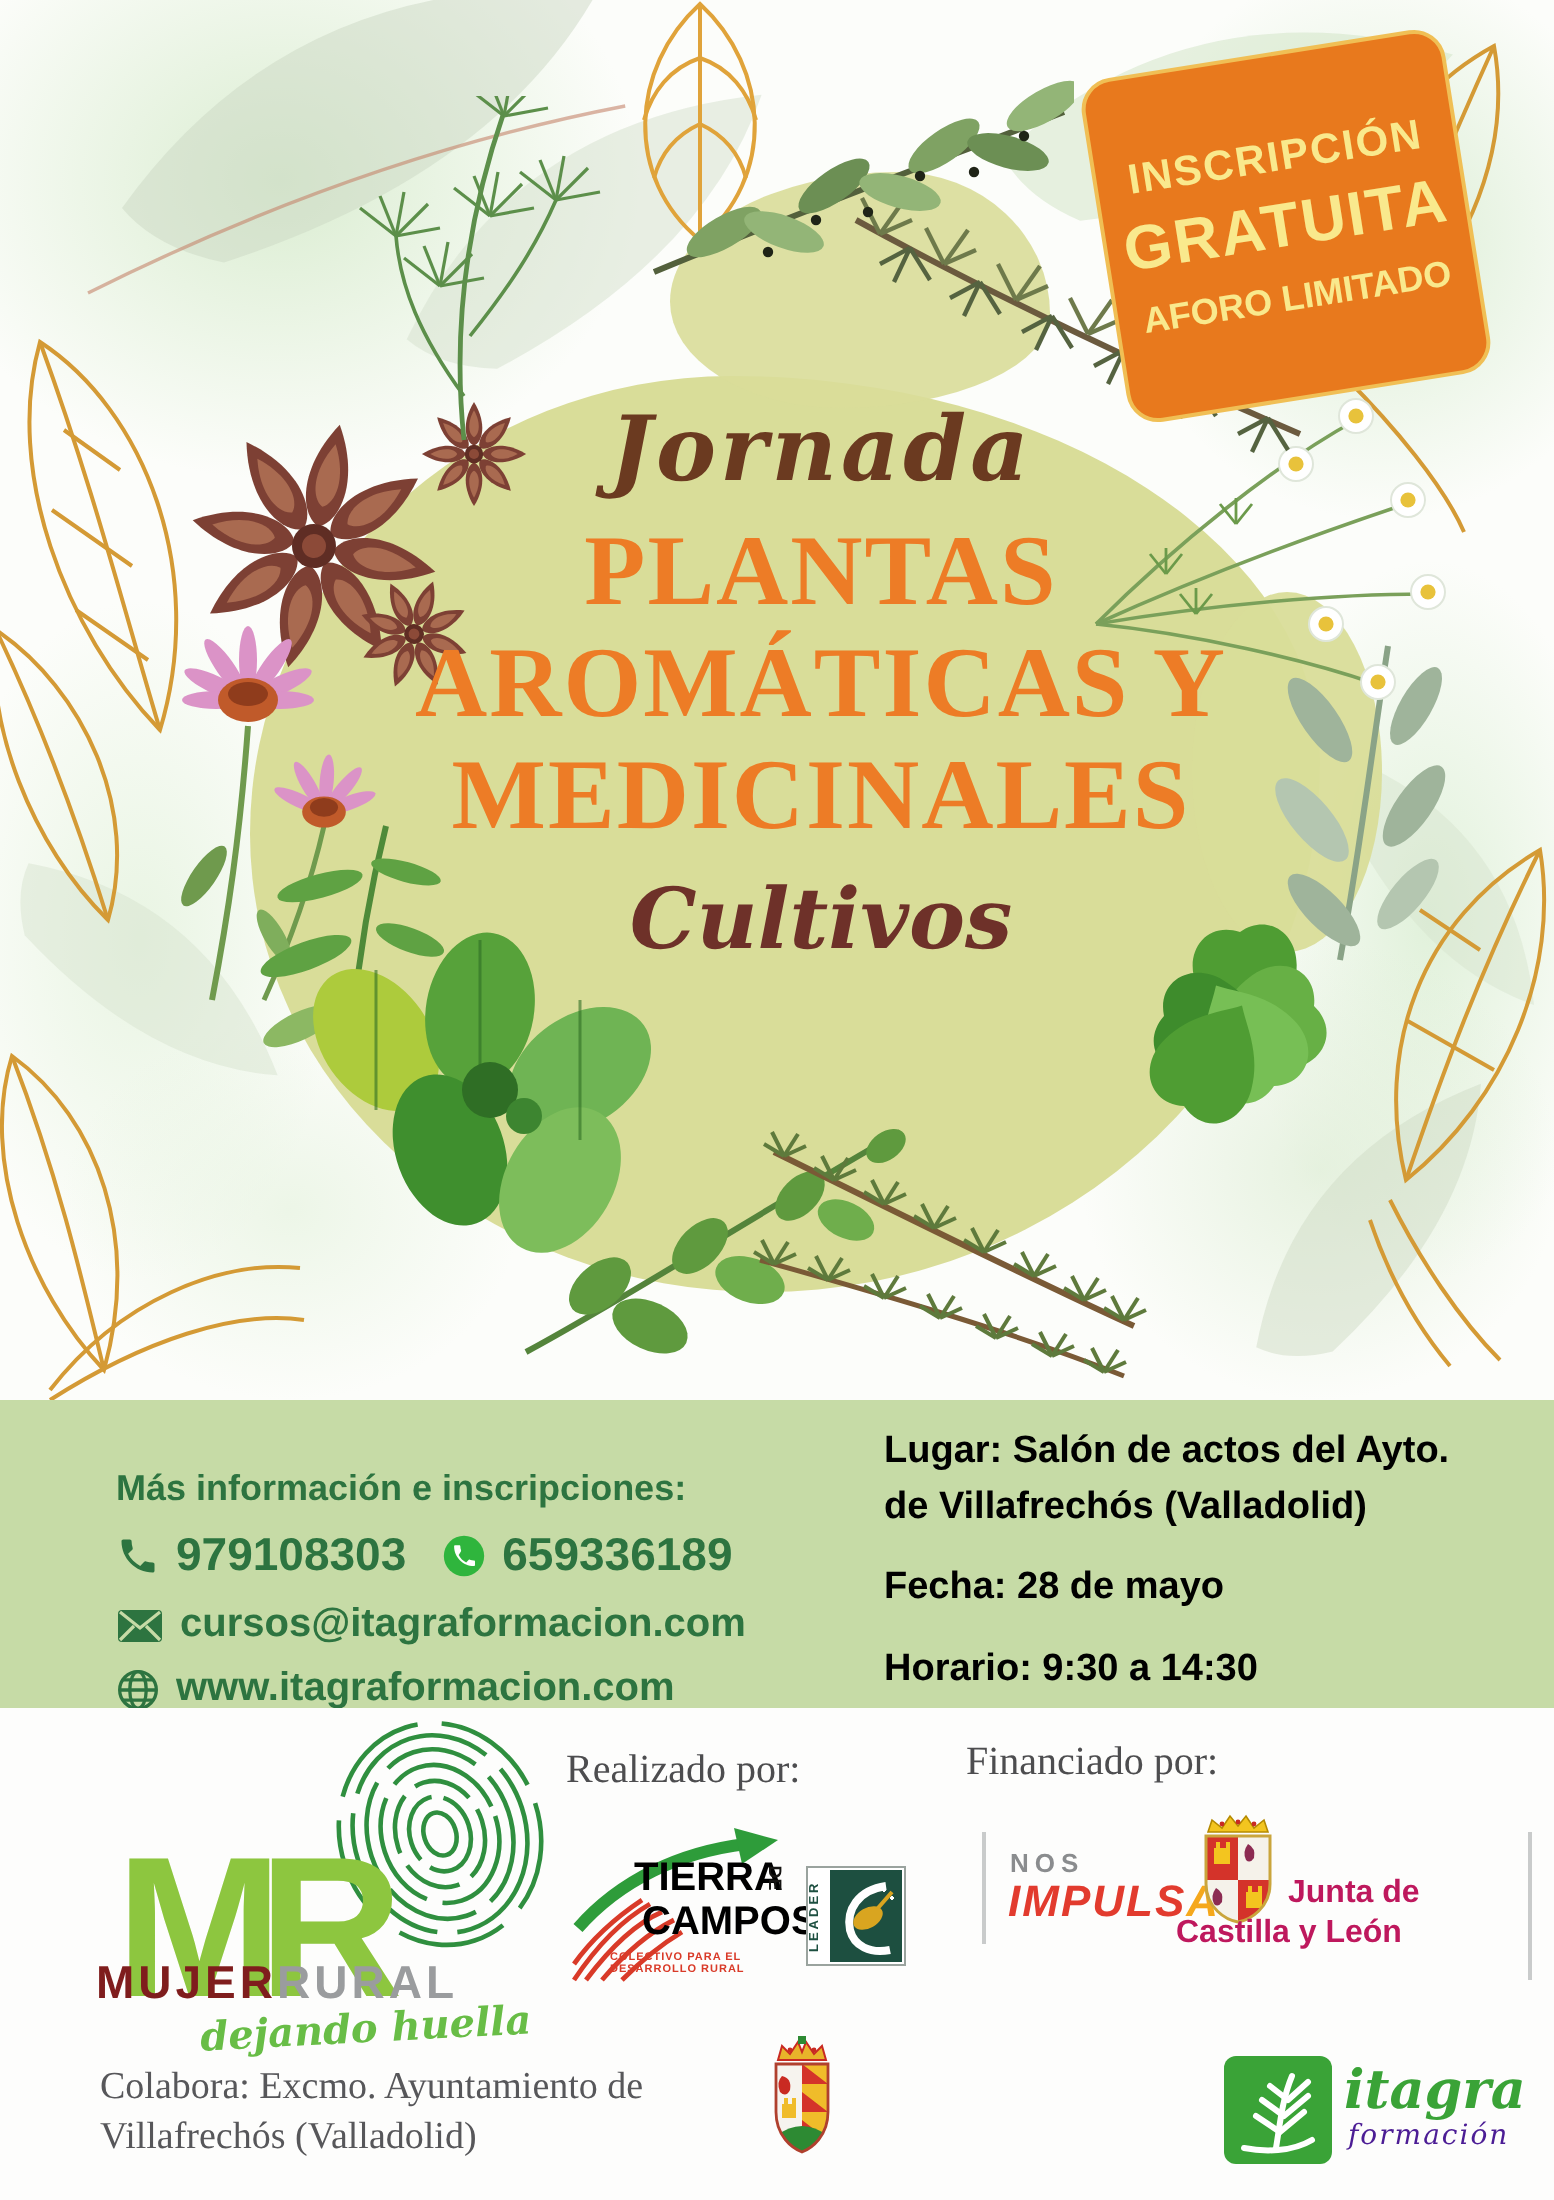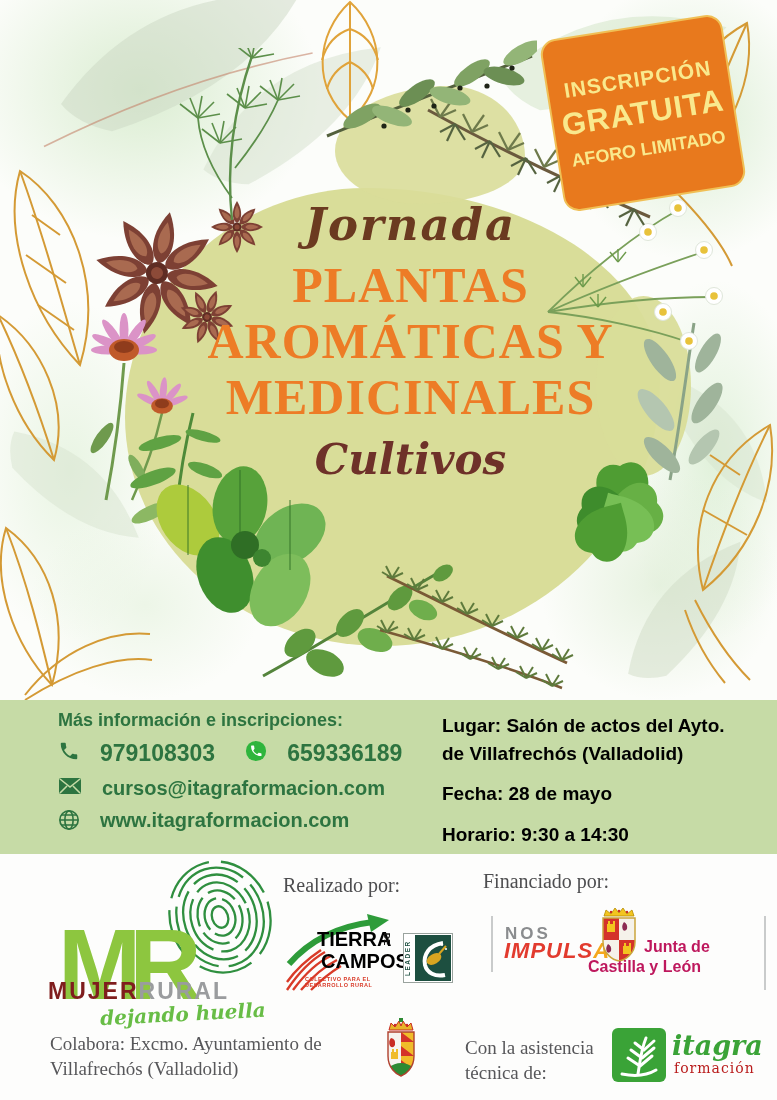--- a/index.html
+++ b/index.html
@@ -23,46 +23,46 @@
          border:2px solid #f0bf55;border-radius:16px;transform:rotate(-9deg);z-index:6;
          display:flex;flex-direction:column;align-items:center;justify-content:center;
          color:#f9e98d;font-weight:800;text-align:center;}
   .badge .b1{font-size:21px;letter-spacing:1px;}
   .badge .b2{font-size:31px;margin-top:4px;letter-spacing:1px;}
   .badge .b3{font-size:18px;margin-top:8px;}
   
   .band{position:absolute;left:0;top:700px;width:777px;height:154px;background:#c6dba6;z-index:5;}
   .band .col-l{position:absolute;left:58px;top:10px;color:#2d7440;}
   .band .col-r{position:absolute;left:442px;top:12px;width:310px;color:#000000;font-weight:bold;font-size:19px;}
-  .c-head{font-weight:bold;font-size:18px;}
-  .c-row{display:flex;gap:20px;font-weight:bold;color:#2d7440;}
+  .c-head{font-weight:bold;font-size:18px;margin-top:24px;}
+  .c-row{display:flex;align-items:center;gap:8px;font-weight:bold;color:#2d7440;}
   .c-phone{font-size:23px;margin-top:9px;}
   .c-mail{font-size:20px;margin-top:10px;}
   .c-web{font-size:20px;margin-top:9px;}
   .evt{margin-bottom:13px;line-height:1.45;}
   
   .footer{position:absolute;left:0;top:854px;width:777px;height:246px;background:#fdfdfc;z-index:5;}
   .flabel{position:absolute;font-family:"Liberation Serif",serif;font-size:20px;color:#4d4d4f;}
   .small-label{position:absolute;font-family:"Liberation Serif",serif;font-size:19px;color:#57575a;line-height:1.3;}
   .mr-letters{position:absolute;left:58px;top:34px;font-size:100px;font-weight:900;
         letter-spacing:-12px;color:#8dc63f;line-height:1;z-index:2;font-family:"Liberation Sans",sans-serif;margin-top:26px;}
   .mr-words{position:absolute;left:48px;top:124px;font-size:23px;font-weight:bold;letter-spacing:2px;z-index:3;}
   .mr-words .w1{color:#7f1d1d;} .mr-words .w2{color:#9a9c9e;}
   .mr-tag{position:absolute;left:100px;top:148px;font-family:"DejaVu Serif",serif;font-style:italic;
         font-weight:bold;font-size:20px;color:#68bd46;transform:rotate(-3deg);z-index:3;}
   .tierra-word{font-family:"Liberation Sans",sans-serif;font-weight:900;color:#000000;line-height:.92;}
   .vbar{position:absolute;width:2px;background:#c9cbcb;}
-  .nos{position:absolute;left:505px;top:70px;font-size:17px;letter-spacing:3px;color:#8a8c8e;font-weight:bold;}
+  .nos{position:absolute;left:505px;top:70px;font-size:13px;letter-spacing:3px;color:#8a8c8e;font-weight:bold;}
   .impulsa{position:absolute;left:504px;top:84px;font-size:22px;font-weight:800;color:#e23b2e;letter-spacing:1px;font-style:italic;}
   .impulsa .last{color:#f5a81c;}
   .junta-t{position:absolute;font-size:16px;font-weight:bold;color:#be185d;}
   .itagra-name{position:absolute;left:672px;top:176px;font-family:"DejaVu Serif",serif;font-style:italic;
         font-weight:bold;font-size:27px;color:#3aa337;}
-  .itagra-sub{position:absolute;left:674px;top:206px;font-family:"DejaVu Serif",serif;
-        font-size:14px;color:#b91c1c;letter-spacing:1px;}
+  .itagra-sub{position:absolute;left:674px;top:206px;font-family:"DejaVu Serif",serif;font-style:italic;
+        font-size:14px;color:#4c1d95;letter-spacing:1px;}
   .leader-box{position:absolute;left:403px;top:79px;width:48px;height:48px;background:#fff;
         border:1px solid #9aa39e;display:flex;}
   .leader-v{writing-mode:vertical-rl;transform:rotate(180deg);font-size:6.5px;font-weight:bold;
         color:#1d4f40;letter-spacing:1.5px;text-align:center;width:10px;}
 </style>
 </head>
 <body>
 
 <div class="poster">
 
@@ -534,21 +534,20 @@
         <path d="M19,16 l13,10 -13,0 Z M19,30 l13,10 -13,0 Z M19,44 l13,10 -13,0 Z" fill="#d4332a"></path>
         <path d="M9,22 q5,1 4,7 q-2,4 -5,1 q-2,-5 1,-8" fill="#c92a22"></path>
         <rect x="9" y="36" width="7" height="7" fill="#f0bc2a"></rect>
           <rect x="10" y="33" width="2" height="4" fill="#f0bc2a"></rect>
           <rect x="14" y="33" width="2" height="4" fill="#f0bc2a"></rect>
         <path d="M6,52 Q19,42 32,52 L32,60 L6,60 Z" fill="#2d8a33"></path>
       </g>
       <path d="M6,16 H32 V40 C32,52 24,58 19,60 C14,58 6,52 6,40 Z" fill="none" stroke="#b0402e" stroke-width="1.4"></path>
     </svg>
 
-    <div class="small-label" style="left:465px;top:182px;width:175px;">Con la asistencia técnica de:</div>
 
     <div>
       <svg class="abs" style="left:612px;top:174px;" width="54" height="54" viewBox="0 0 54 54">
         <rect width="54" height="54" rx="6" fill="#3aa337"></rect>
         <g stroke="#ffffff" stroke-width="3" fill="none" stroke-linecap="round">
           <path d="M26,46 C28,34 29,22 34,10"></path>
           <path d="M28,38 L16,30 M28,38 L40,28 M30,30 L19,22 M30,30 L42,20 M32,22 L23,15 M32,22 L42,13"></path>
           <path d="M10,46 C20,48 34,48 44,42"></path>
         </g>
       </svg>

